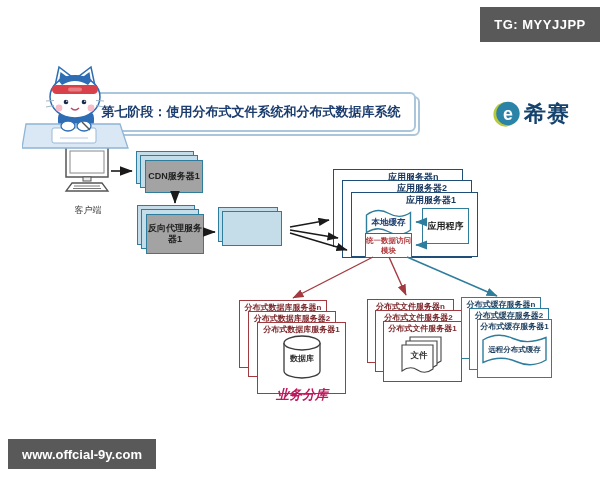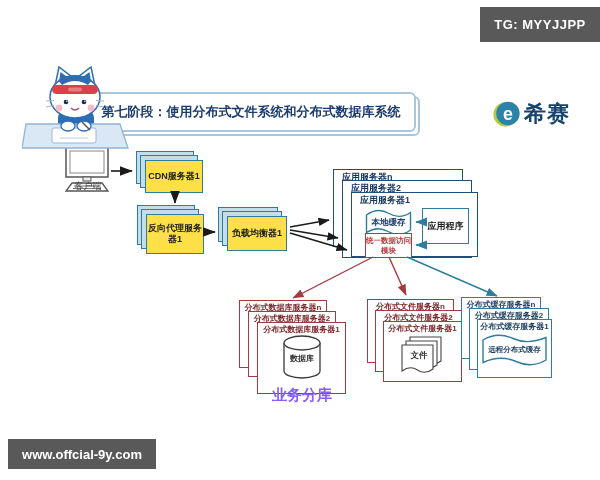--- a/index.html
+++ b/index.html
@@ -19,47 +19,47 @@
           display:flex;align-items:center;justify-content:center;}
   .banner span{color:#1b3c6e;font-weight:bold;font-size:13px;white-space:nowrap;}
   .mascot{left:22px;top:64px;width:120px;height:88px;z-index:3;}
 
   
   .logo{left:492px;top:98px;height:32px;display:flex;align-items:center;gap:2px;z-index:2;}
   .logo .brand-text{color:#16436e;font-weight:bold;font-size:22px;letter-spacing:1px;}
 
   
   .client-icon{left:62px;top:146px;width:52px;height:50px;}
-  .client-label{left:58px;top:180px;width:60px;text-align:center;font-size:9px;color:#444;}
+  .client-label{left:58px;top:204px;width:60px;text-align:center;font-size:9px;color:#444;}
 
   
   .sbox{position:absolute;box-sizing:border-box;border:1.4px solid #2e7d9c;background:#c5dde9;}
-  .sbox.front{background:#fde047;display:flex;align-items:center;justify-content:center;text-align:center;
+  .sbox.front{background:#a3a3a3;display:flex;align-items:center;justify-content:center;text-align:center;
               font-size:9px;font-weight:600;color:#222;line-height:1.2;padding:1px;}
 
   
   .nbox{position:absolute;box-sizing:border-box;background:#fff;}
   .nbox .ntitle{display:block;font-weight:bold;line-height:1.1;}
   .app-border{border:1.5px solid #1f4e79;}
-  .app-border .ntitle{color:#17375e;font-size:9px;padding:3px 0 0 8px;text-align:left;}
+  .app-border .ntitle{color:#17375e;font-size:9px;padding:3px 0 0 8px;text-align:left;margin-left:46px;}
   .red-border{border:1.5px solid #a33a40;}
   .red-border .ntitle{color:#7d2a2e;font-size:8px;padding:3px 2px 0 2px;text-align:center;}
   .teal-border{border:1.5px solid #2e7d9c;}
   .teal-border .ntitle{color:#1c3f5e;font-size:8px;padding:3px 2px 0 2px;text-align:center;}
 
   
   .flag-label{position:absolute;display:flex;align-items:center;justify-content:center;text-align:center;
               font-weight:bold;color:#1b3c6e;}
   .app-program{left:422px;top:208px;width:47px;height:36px;border:1.4px solid #2e7d9c;background:#fff;
                display:flex;align-items:center;justify-content:center;font-size:9px;font-weight:700;color:#222;}
   .data-access{left:365px;top:233px;width:47px;height:25px;border:1.5px solid #b03a3e;background:#fff;
                display:flex;align-items:center;justify-content:center;text-align:center;
                font-size:7.5px;font-weight:bold;color:#b03a3e;line-height:1.25;}
 
-  .db-caption{left:256px;top:386px;width:92px;text-align:center;color:#8b5cf6;font-weight:bold;font-size:15px;}
+  .db-caption{left:256px;top:386px;width:92px;text-align:center;color:#be185d;font-weight:bold;font-size:13px;font-style:italic;}
   .icon-label{position:absolute;font-weight:bold;color:#333;text-align:center;}
 
   .wires{position:absolute;left:0;top:0;width:600px;height:480px;pointer-events:none;z-index:10;}
 </style>
 </head>
 <body>
 
 <div class="stage">
 
   <div class="abs tg-badge">TG: MYYJJPP</div>
@@ -122,21 +122,20 @@
   <div class="abs sbox" style="left:136px;top:151px;width:58px;height:33px"></div>
   <div class="abs sbox" style="left:140px;top:155px;width:58px;height:33px"></div>
   <div class="abs sbox front" style="left:145px;top:160px;width:58px;height:33px">CDN服务器1</div>
 
   <div class="abs sbox" style="left:137px;top:205px;width:58px;height:40px"></div>
   <div class="abs sbox" style="left:141px;top:209px;width:58px;height:40px"></div>
   <div class="abs sbox front" style="left:146px;top:214px;width:58px;height:40px">反向代理服务器1</div>
 
   <div class="abs sbox" style="left:218px;top:207px;width:60px;height:35px"></div>
   <div class="abs sbox" style="left:222px;top:211px;width:60px;height:35px"></div>
-  <div class="abs sbox front" style="left:227px;top:216px;width:60px;height:35px">负载均衡器1</div>
 
   <div class="abs nbox app-border" style="left:333px;top:169px;width:130px;height:78px">
     <span class="ntitle">应用服务器n</span>
   </div>
   <div class="abs nbox app-border" style="left:342px;top:180px;width:130px;height:78px">
     <span class="ntitle">应用服务器2</span>
   </div>
   <div class="abs nbox app-border" style="left:351px;top:192px;width:127px;height:65px">
     <span class="ntitle">应用服务器1</span>
   </div>

